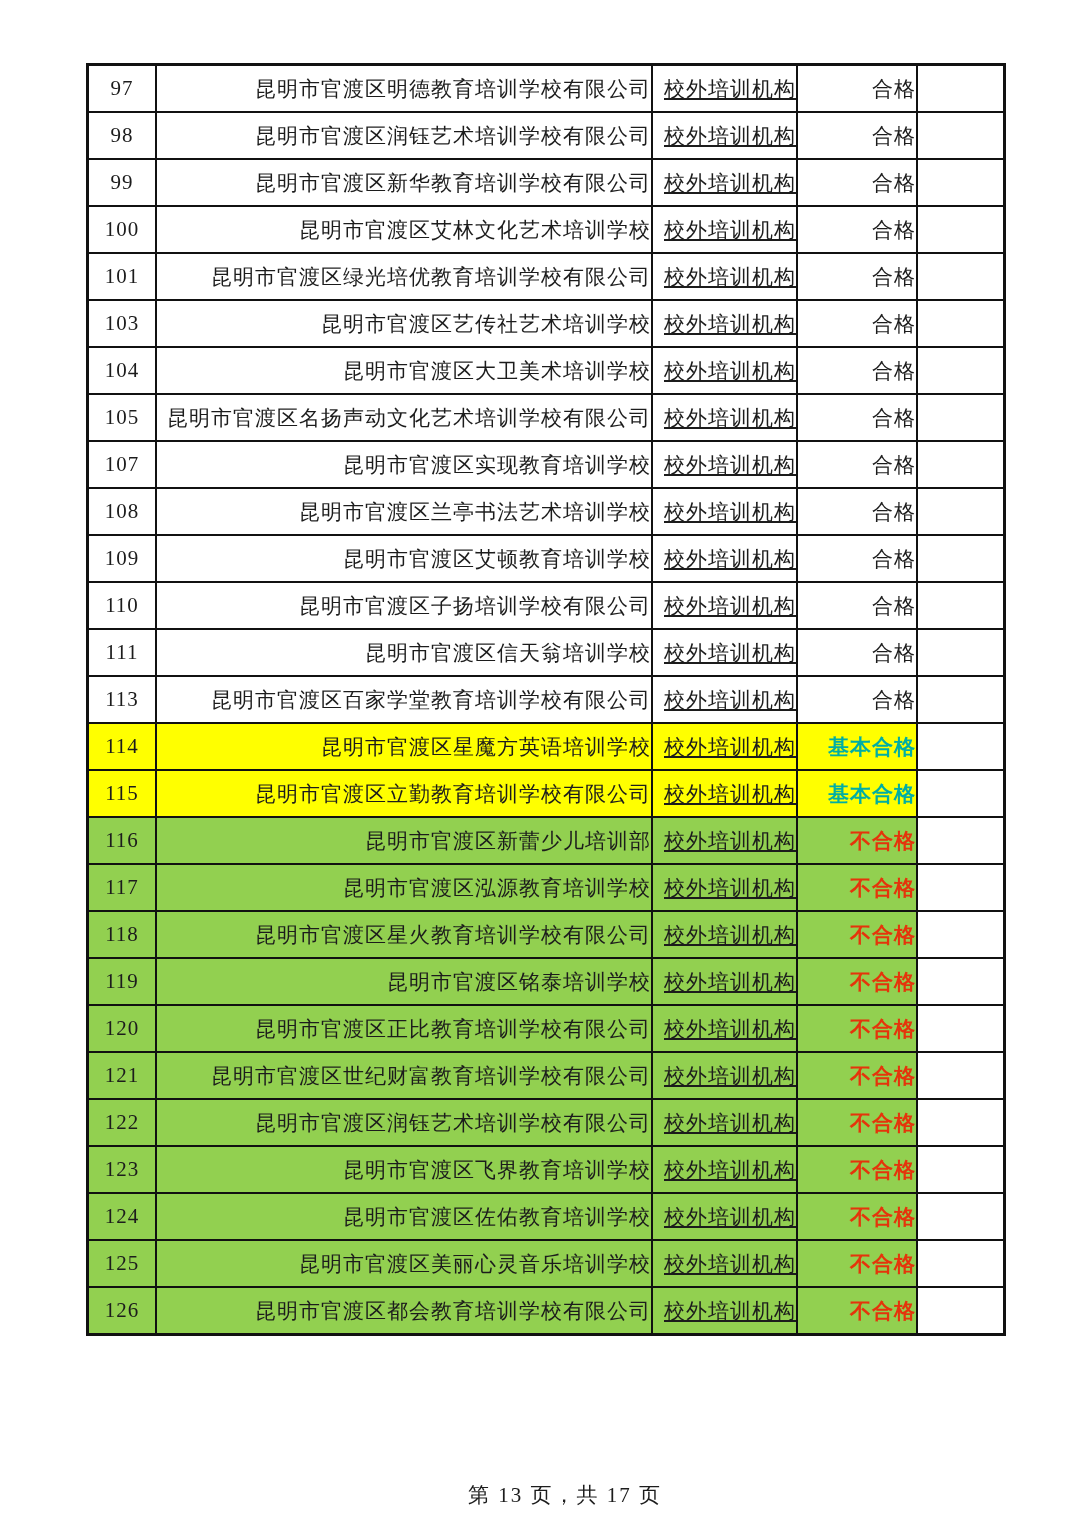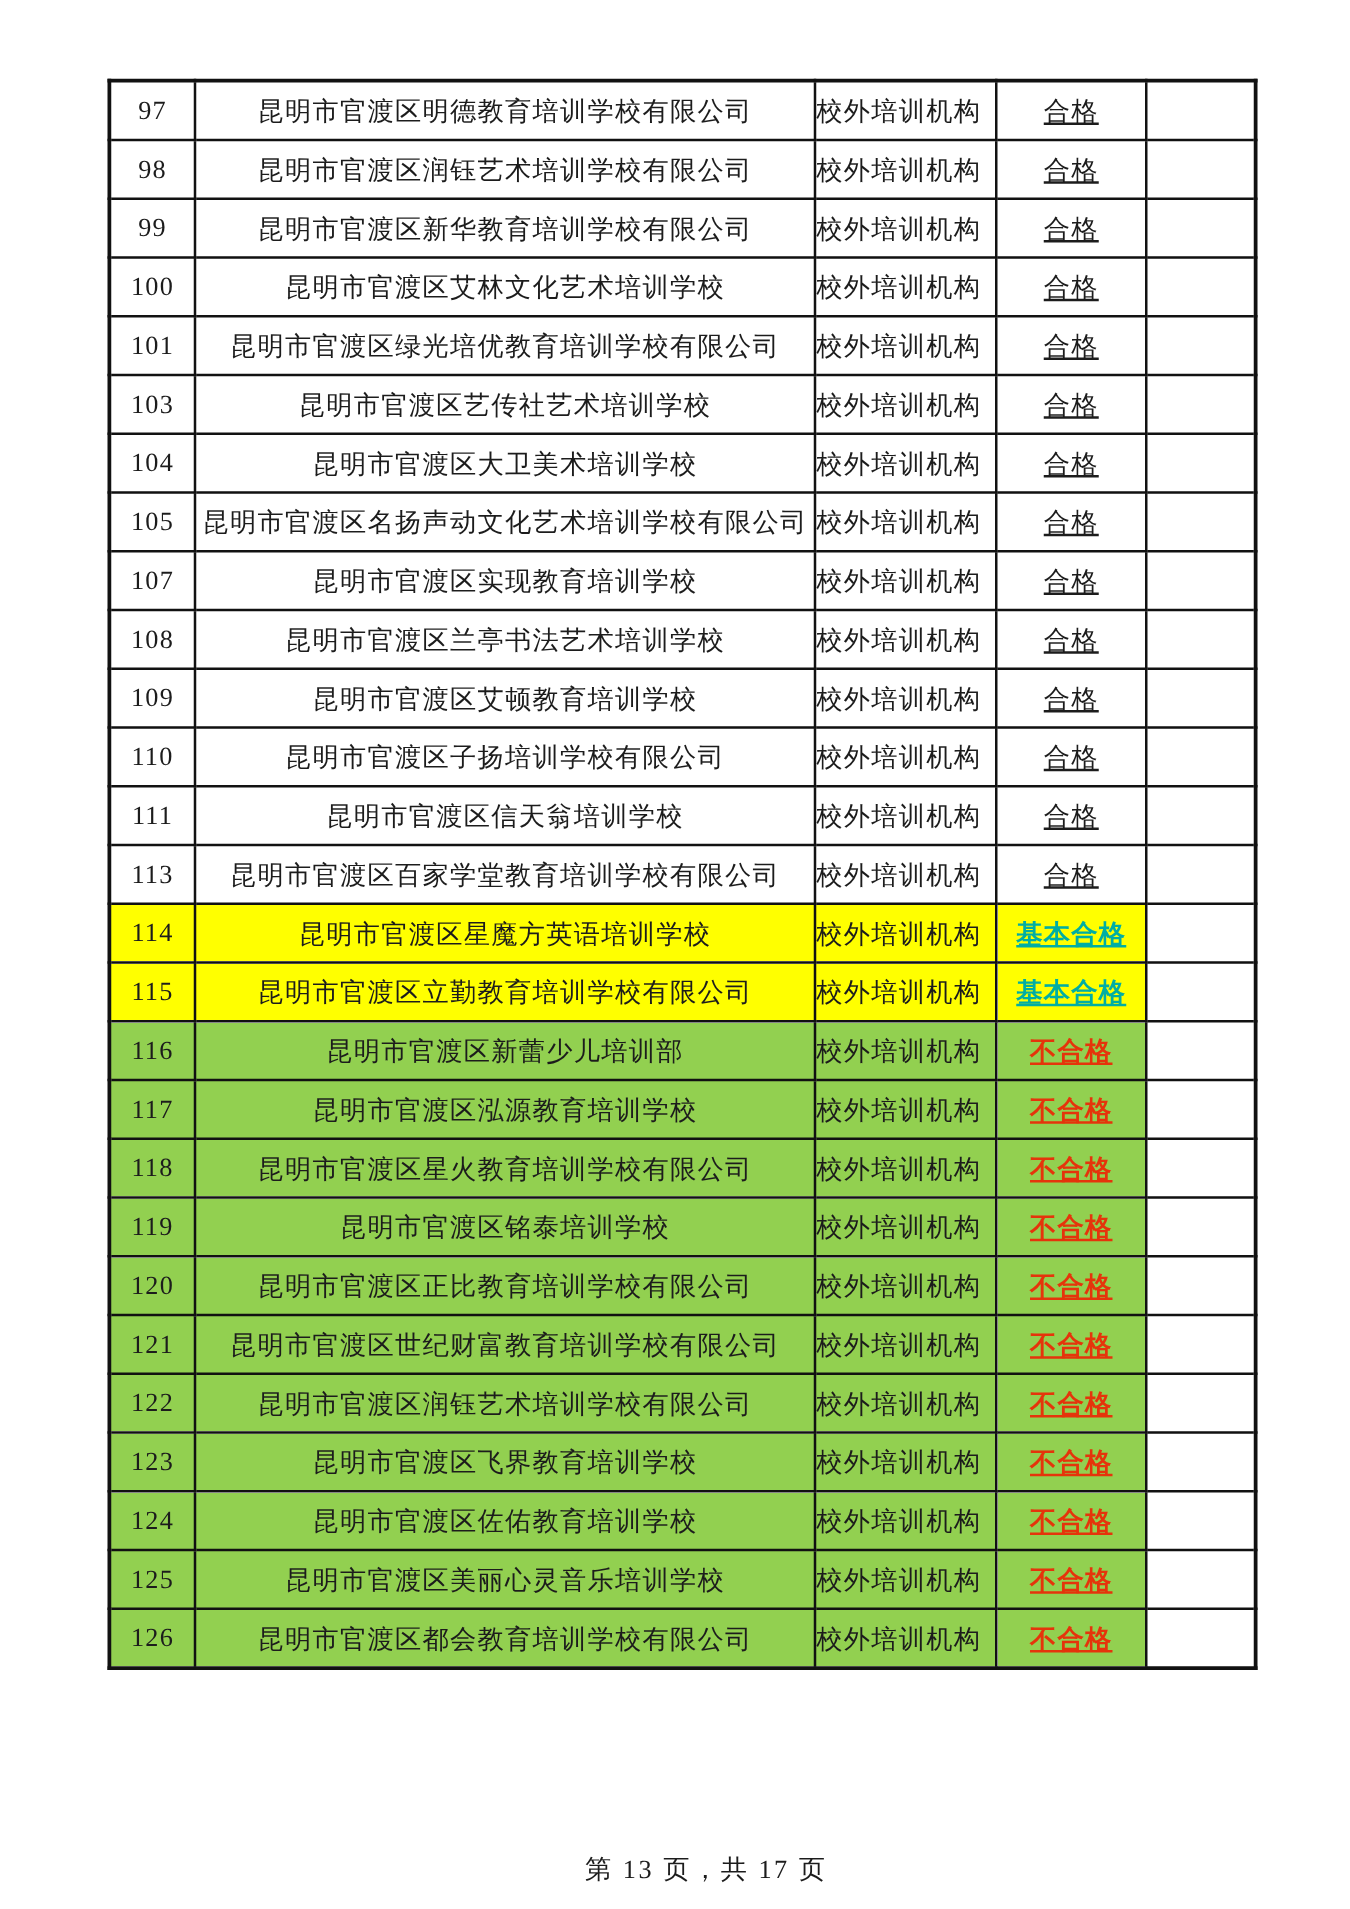--- a/index.html
+++ b/index.html
@@ -30,23 +30,23 @@
     padding: 0;
     color: #1c1c1c;
     font-size: 21px;
     letter-spacing: 1px;
     vertical-align: middle;
     background: #ffffff;
     overflow: hidden;
     white-space: nowrap;
   }
   td.c-num    { width: 66px;  text-align: center; font-size: 20px; letter-spacing: 0; }
-  td.c-name   { width: 494px; text-align: center; padding-left: 9px; }
-  td.c-type   { width: 143px; text-align: left; letter-spacing: 0.5px; }
-  td.c-result { width: 118px; text-align: center; text-decoration: underline; }
+  td.c-name   { width: 494px; text-align: right; padding-left: 9px; }
+  td.c-type   { width: 143px; text-align: right; letter-spacing: 0.5px; text-decoration: underline; }
+  td.c-result { width: 118px; text-align: right; }
   td.c-remark { width: 85px;  background: #ffffff; }
 
   tr.status-pass td { background: #ffffff; }
   tr.status-basic td { background: var(--basic-bg, #ffff00); }
   tr.status-fail td { background: var(--fail-bg, #92d050); }
   tr.status-basic td.c-remark,
   tr.status-fail td.c-remark { background: #ffffff; }
 
   tr.status-pass td.c-result { color: #1c1c1c; font-weight: normal; }
   tr.status-basic td.c-result { color: var(--basic-text, #00aea4); font-weight: bold; margin-left: 45px; }

